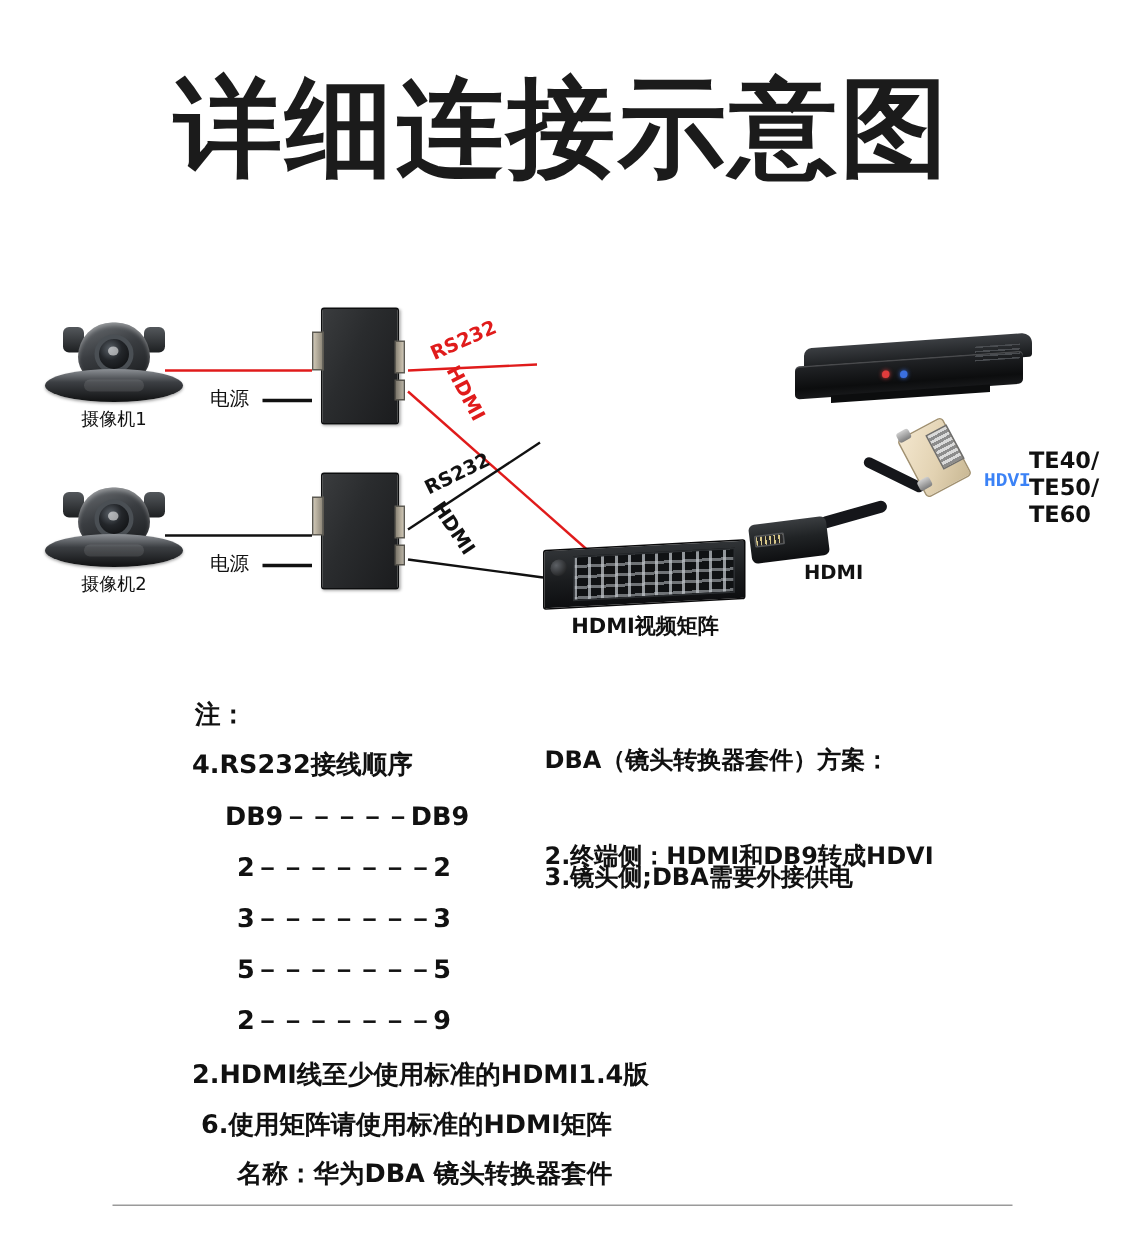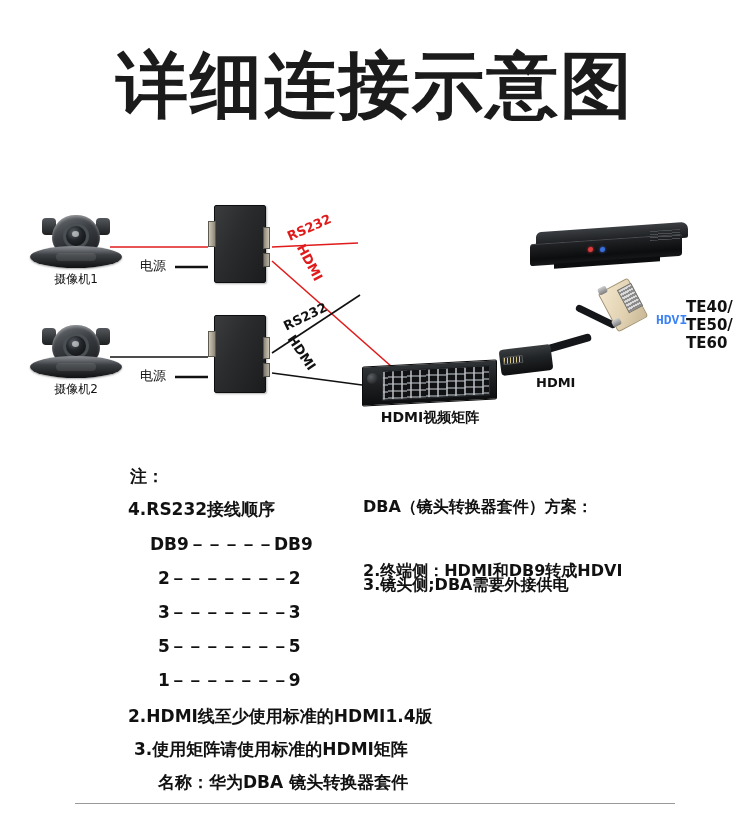--- a/index.html
+++ b/index.html
@@ -461,24 +461,24 @@
   <div id="notes">
 
     <div class="note-line note-head" style="left:130px; top:10px;">注：</div>
 
     <div class="note-line" style="left:128px; top:43px;">4.RS232接线顺序</div>
 
     <div class="note-line" style="left:150px; top:78px;">DB9－－－－－DB9</div>
     <div class="note-line" style="left:158px; top:112px;">2－－－－－－－2</div>
     <div class="note-line" style="left:158px; top:146px;">3－－－－－－－3</div>
     <div class="note-line" style="left:158px; top:180px;">5－－－－－－－5</div>
-    <div class="note-line" style="left:158px; top:214px;">1－－－－－－－9</div>
+    <div class="note-line" style="left:158px; top:214px;">2－－－－－－－9</div>
 
     <div class="note-line" style="left:128px; top:250px;">2.HDMI线至少使用标准的HDMI1.4版</div>
-    <div class="note-line" style="left:134px; top:283px;">3.使用矩阵请使用标准的HDMI矩阵</div>
+    <div class="note-line" style="left:134px; top:283px;">6.使用矩阵请使用标准的HDMI矩阵</div>
     <div class="note-line" style="left:158px; top:316px;">名称：华为DBA 镜头转换器套件</div>
 
     <div class="note-right" style="left:363px; top:42px;">DBA（镜头转换器套件）方案：</div>
     <div class="note-right" style="left:363px; top:78px;margin-top:28px;">2.终端侧：HDMI和DB9转成HDVI</div>
     <div class="note-right" style="left:363px; top:120px;">3.镜头侧;DBA需要外接供电</div>
 
   </div>
 
   <div id="footer-divider"></div>
 

